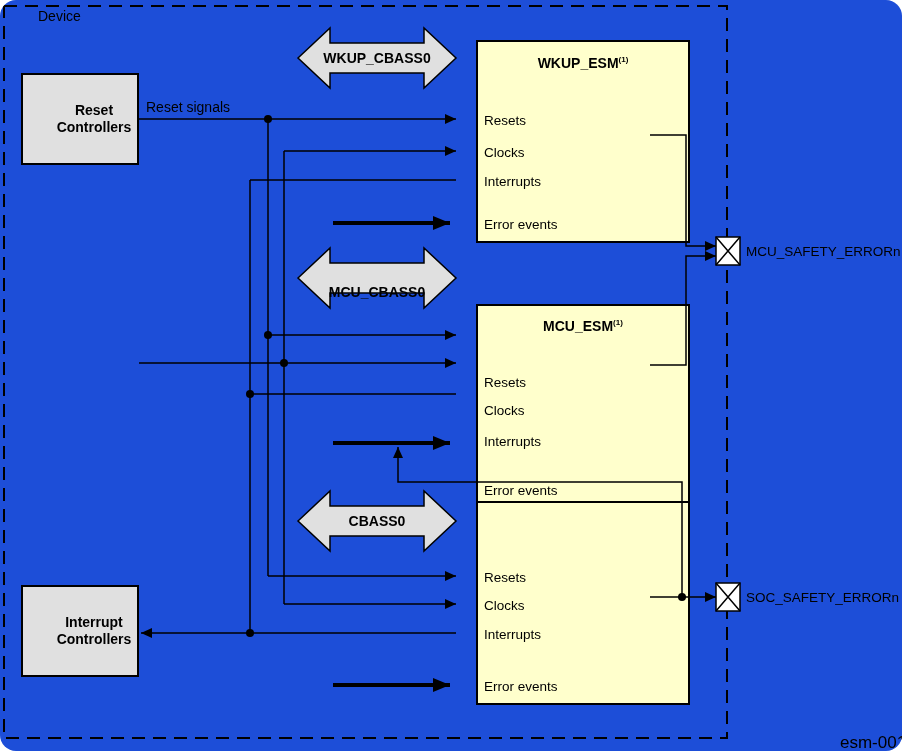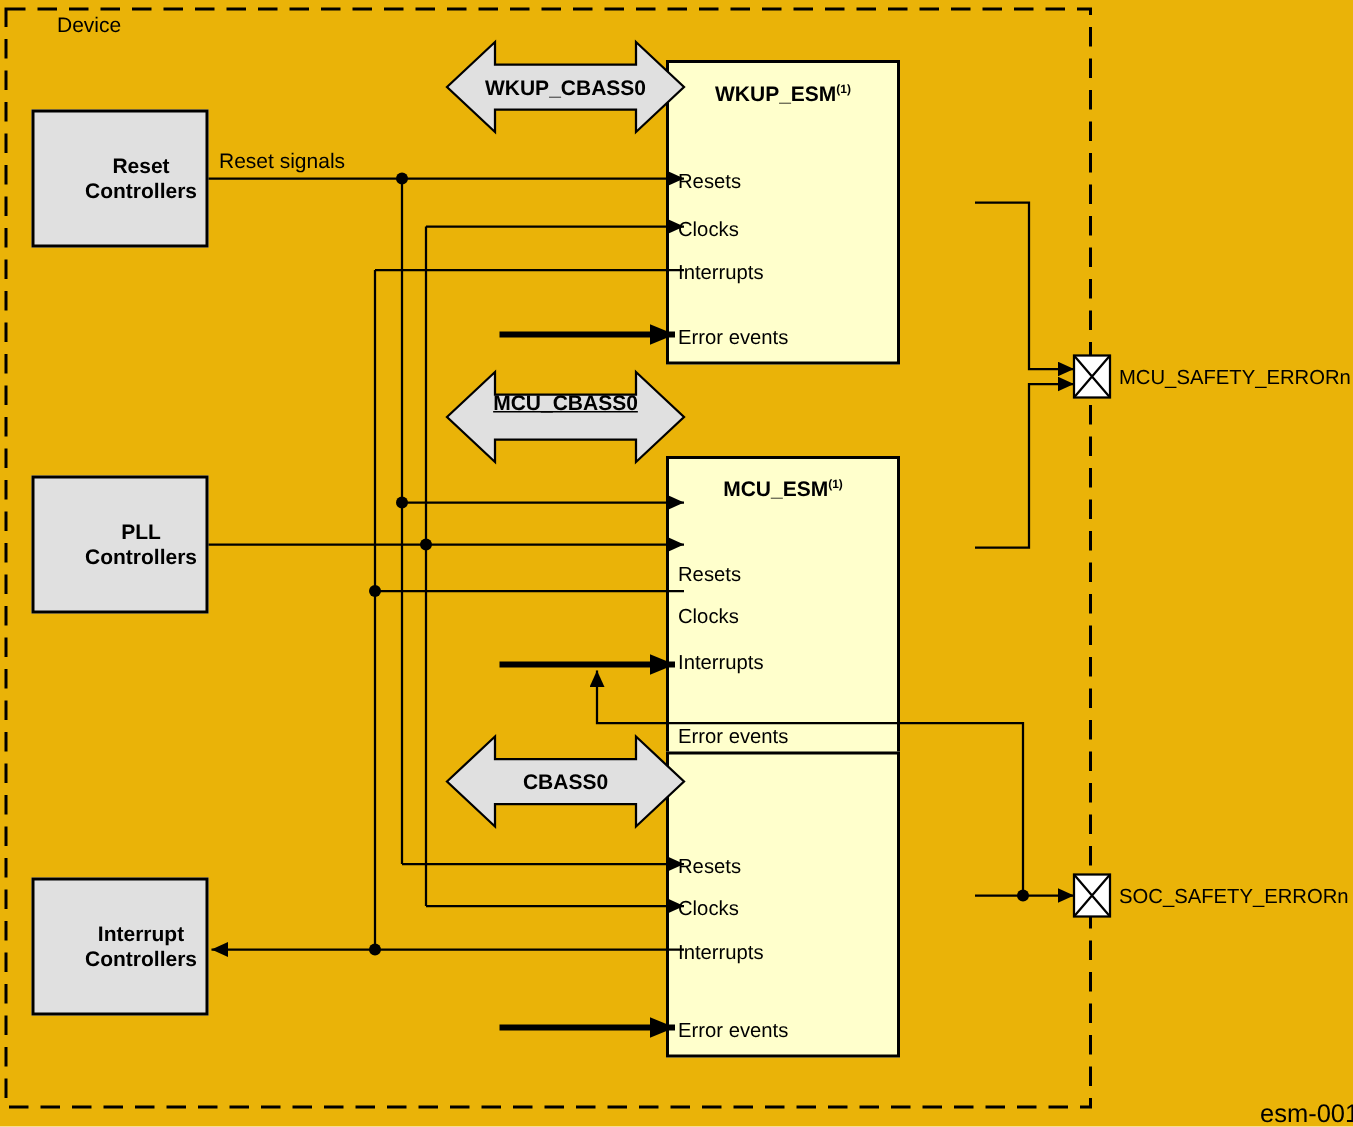--- a/index.html
+++ b/index.html
@@ -1,40 +1,41 @@
 <!DOCTYPE html>
 <html><head>
 <meta charset="utf-8">
 <style>
   html,body{margin:0;padding:0;background:#fff;}
   .stage{
     position:relative;
     width:902px;height:751px;
-    background:#eab308;
+    background:#1d4ed8;
     font-family:"Liberation Sans", sans-serif;
     color:#000;
     overflow:hidden;
+    border-radius:16px;
   }
   .stage *{box-sizing:border-box;}
   svg.overlay{position:absolute;left:0;top:0;pointer-events:none;}
   .lbl{position:absolute;white-space:nowrap;}
   .device-label{left:38px;top:8px;font-size:14px;}
   .figure-id{left:840px;top:733px;width:58px;font-size:17px;text-align:right;}
   .ctrl-box{
     position:absolute;left:21px;width:118px;height:92px;
     background:var(--box-fill,#E0E0E0);
     border:2px solid var(--line,#000);
     display:flex;align-items:center;justify-content:center;padding-left:28px;
   }
   .ctrl-box .ctrl-label{
     display:block;width:88px;text-align:center;
     font-weight:bold;font-size:14px;line-height:17px;white-space:normal;
   }
   .esm-block{
-    position:absolute;left:444px;width:156px;
+    position:absolute;left:476px;width:214px;
     background:var(--block-fill,#FFFFCC);
     border:2px solid var(--line,#000);
   }
   .esm-title{
     position:absolute;left:0;width:100%;text-align:center;
     font-weight:bold;font-size:14px;height:18px;line-height:18px;
   }
   .esm-title .sup{font-size:8px;vertical-align:super;font-weight:bold;}
   .sig-label{
     position:absolute;left:6px;height:18px;line-height:18px;
@@ -50,23 +51,20 @@
 </style>
 </head>
 <body>
 
 <div class="stage" style="--block-fill: #FFFFCC; --box-fill: #E0E0E0; --line: #000000;">
 
   <div class="lbl device-label">Device</div>
 
   <div class="ctrl-box" style="top:73px;">
     <span class="ctrl-label">Reset Controllers</span>
-  </div>
-  <div class="ctrl-box" style="top:317px;">
-    <span class="ctrl-label">PLL Controllers</span>
   </div>
   <div class="ctrl-box" style="top:585px;">
     <span class="ctrl-label">Interrupt Controllers</span>
   </div>
 
   <div class="esm-block" style="top:40px;height:203px;">
     <div class="esm-title" style="top:9px;"><span>WKUP_ESM</span><span class="sup">(1)</span></div>
     <div class="sig-label" style="top:70px;">Resets</div>
     <div class="sig-label" style="top:102px;">Clocks</div>
     <div class="sig-label" style="top:131px;">Interrupts</div>
@@ -146,21 +144,21 @@
         <path d="M716,237 L740,265 M716,265 L740,237" fill="none"></path>
       </g>
       <g>
         <rect x="716" y="583" width="24" height="28"></rect>
         <path d="M716,583 L740,611 M716,611 L740,583" fill="none"></path>
       </g>
     </g>
   </svg>
 
   <div class="cbass-label" style="top:49px;">WKUP_CBASS0</div>
-  <div class="cbass-label" style="top:259px;text-decoration:underline;">MCU_CBASS0</div>
+  <div class="cbass-label" style="top:283px;">MCU_CBASS0</div>
   <div class="cbass-label" style="top:512px;">CBASS0</div>
 
   <div class="lbl annot" style="left:146px;top:99px;">Reset signals</div>
 
   <div class="lbl pad-label" style="left:746px;top:244px;">MCU_SAFETY_ERRORn</div>
   <div class="lbl pad-label" style="left:746px;top:590px;">SOC_SAFETY_ERRORn</div>
 
   <div class="lbl figure-id">esm-001</div>
 
 </div>

